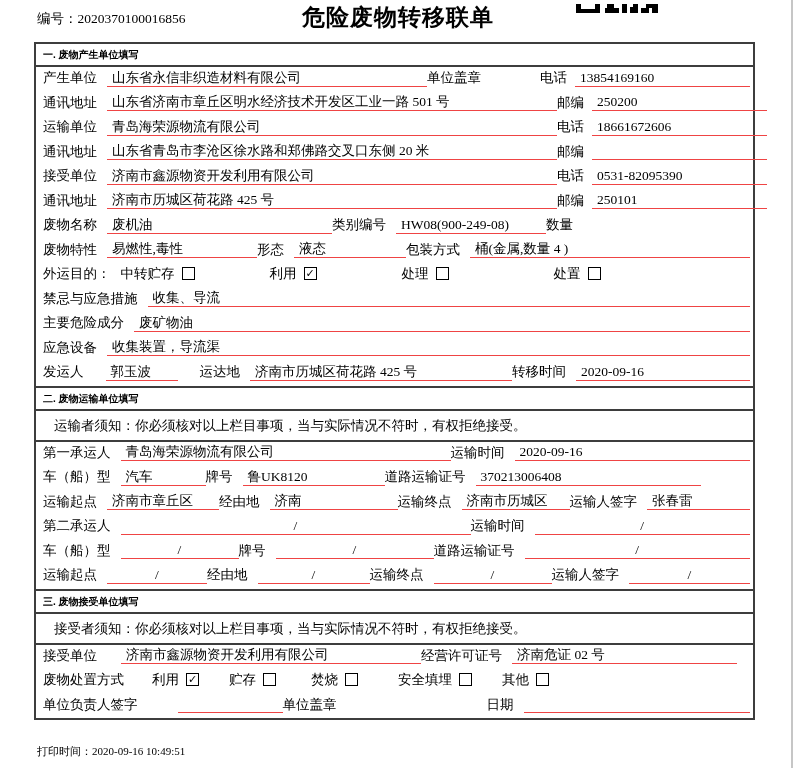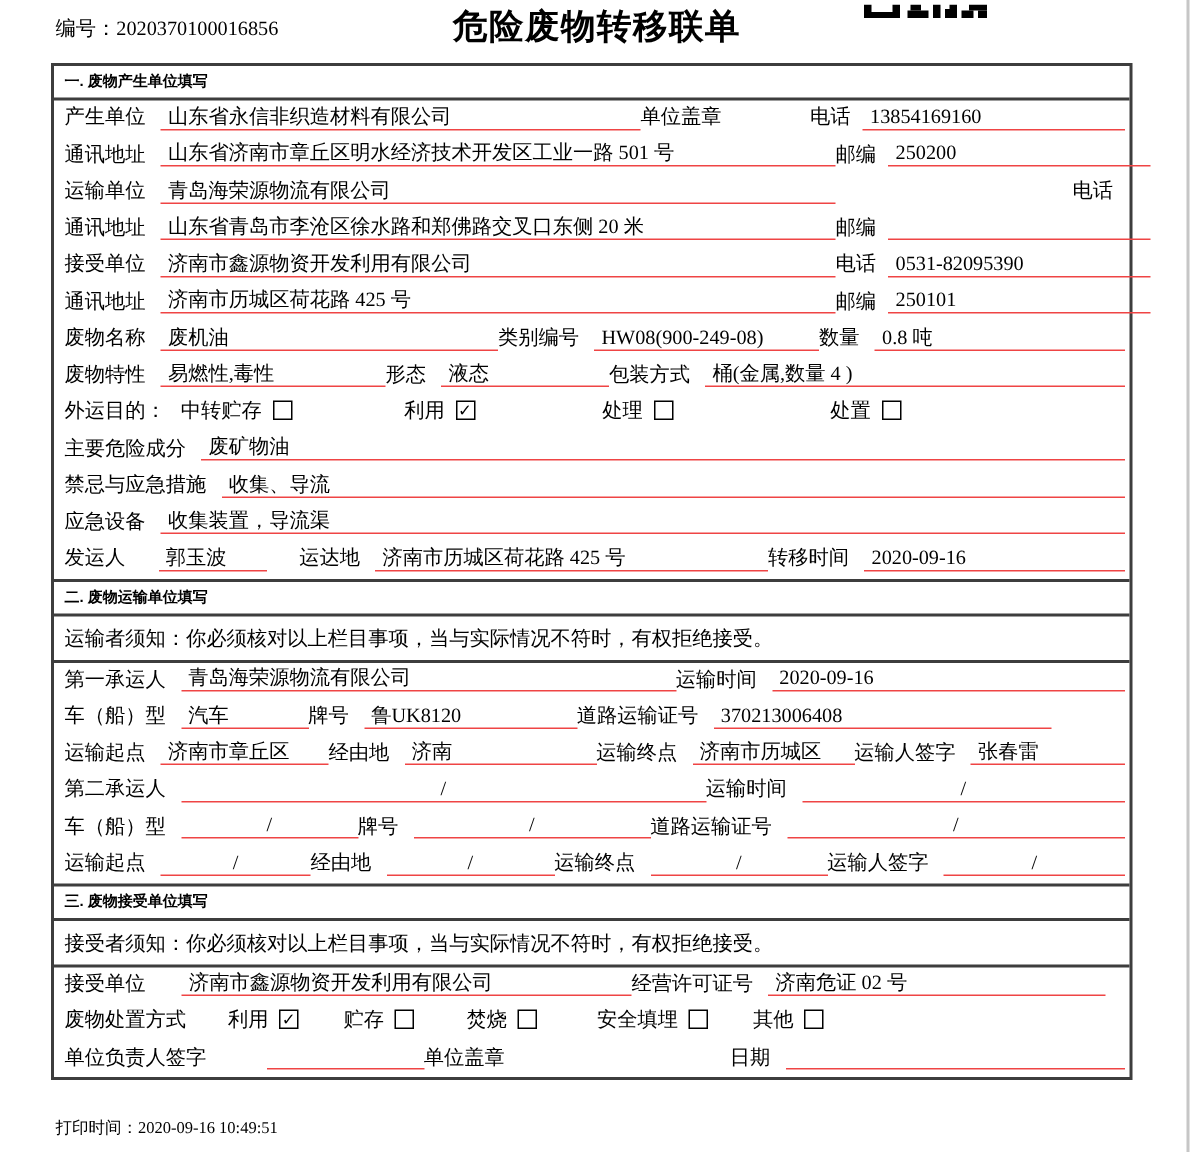--- a/index.html
+++ b/index.html
@@ -22,21 +22,21 @@
     position:absolute;left:34px;top:42px;width:721px;box-sizing:border-box;
     border:2px solid #3d3d3d;background:#fff;
   }
   .section{border-top:2px solid #3d3d3d;}
   .section:first-child{border-top:none;}
   .sec-heading{
     height:21px;line-height:21px;padding-left:7px;border-bottom:2px solid #3d3d3d;
     font-weight:bold;font-size:10px;
     font-family:"Liberation Sans","DejaVu Sans",sans-serif;
   }
-  .notice{height:29px;line-height:29px;padding-left:7px;font-size:13.5px;border-bottom:2px solid #3d3d3d;white-space:nowrap;}
+  .notice{height:29px;line-height:29px;padding-left:18px;font-size:13.5px;border-bottom:2px solid #3d3d3d;white-space:nowrap;}
   .row{
     display:flex;align-items:center;height:24.5px;box-sizing:border-box;
     padding:0 3px 3px 7px;font-size:13.5px;
   }
   .lbl{flex:0 0 auto;line-height:17px;margin-right:10px;white-space:nowrap;}
   .lbl.right{margin-left:auto;margin-right:8px;}
   .field{
     flex:0 0 auto;min-height:17px;line-height:17px;border-bottom:1px solid #ef4444;
     padding:0 5px;white-space:nowrap;overflow:hidden;box-sizing:border-box;
   }
@@ -89,20 +89,21 @@
       <div class="row">
         <span class="lbl">通讯地址</span>
         <span class="field" style="width: 450px;">山东省济南市章丘区明水经济技术开发区工业一路 501 号</span>
         <span class="lbl right">邮编</span>
         <span class="field" style="width: 175px;">250200</span>
       </div>
       <div class="row">
         <span class="lbl">运输单位</span>
         <span class="field" style="width: 450px;">青岛海荣源物流有限公司</span>
         <span class="lbl right">电话</span>
+        <span class="field" style="width: 175px;">18661672606</span>
       </div>
       <div class="row">
         <span class="lbl">通讯地址</span>
         <span class="field" style="width: 450px;">山东省青岛市李沧区徐水路和郑佛路交叉口东侧 20 米</span>
         <span class="lbl right">邮编</span>
         <span class="field" style="width: 175px;"></span>
       </div>
       <div class="row">
         <span class="lbl">接受单位</span>
         <span class="field" style="width: 450px;">济南市鑫源物资开发利用有限公司</span>
@@ -114,21 +115,20 @@
         <span class="field" style="width: 450px;">济南市历城区荷花路 425 号</span>
         <span class="lbl right">邮编</span>
         <span class="field" style="width: 175px;">250101</span>
       </div>
       <div class="row">
         <span class="lbl">废物名称</span>
         <span class="field" style="width: 225px;">废机油</span>
         <span class="lbl">类别编号</span>
         <span class="field" style="width: 150px;">HW08(900-249-08)</span>
         <span class="lbl">数量</span>
-        <span class="field flexfill">0.8 吨</span>
       </div>
       <div class="row">
         <span class="lbl">废物特性</span>
         <span class="field" style="width: 150px;">易燃性,毒性</span>
         <span class="lbl">形态</span>
         <span class="field" style="width: 112px;">液态</span>
         <span class="lbl">包装方式</span>
         <span class="field flexfill">桶(金属,数量 4 )</span>
       </div>
       <div class="row">
@@ -147,26 +147,26 @@
           <span>处理</span>
           <span class="cb-box"></span>
         </span>
         <span class="gap" style="width: 105px;"></span>
         <span class="cb-item">
           <span>处置</span>
           <span class="cb-box"></span>
         </span>
       </div>
       <div class="row">
+        <span class="lbl">禁忌与应急措施</span>
+        <span class="field flexfill">收集、导流</span>
+      </div>
+      <div class="row">
         <span class="lbl">主要危险成分</span>
         <span class="field flexfill">废矿物油</span>
-      </div>
-      <div class="row">
-        <span class="lbl">禁忌与应急措施</span>
-        <span class="field flexfill">收集、导流</span>
       </div>
       <div class="row">
         <span class="lbl">应急设备</span>
         <span class="field flexfill">收集装置，导流渠</span>
       </div>
       <div class="row">
         <span class="lbl">发运人</span>
         <span class="gap" style="width: 12px;"></span>
         <span class="field" style="width: 72px;">郭玉波</span>
         <span class="gap" style="width: 22px;"></span>

